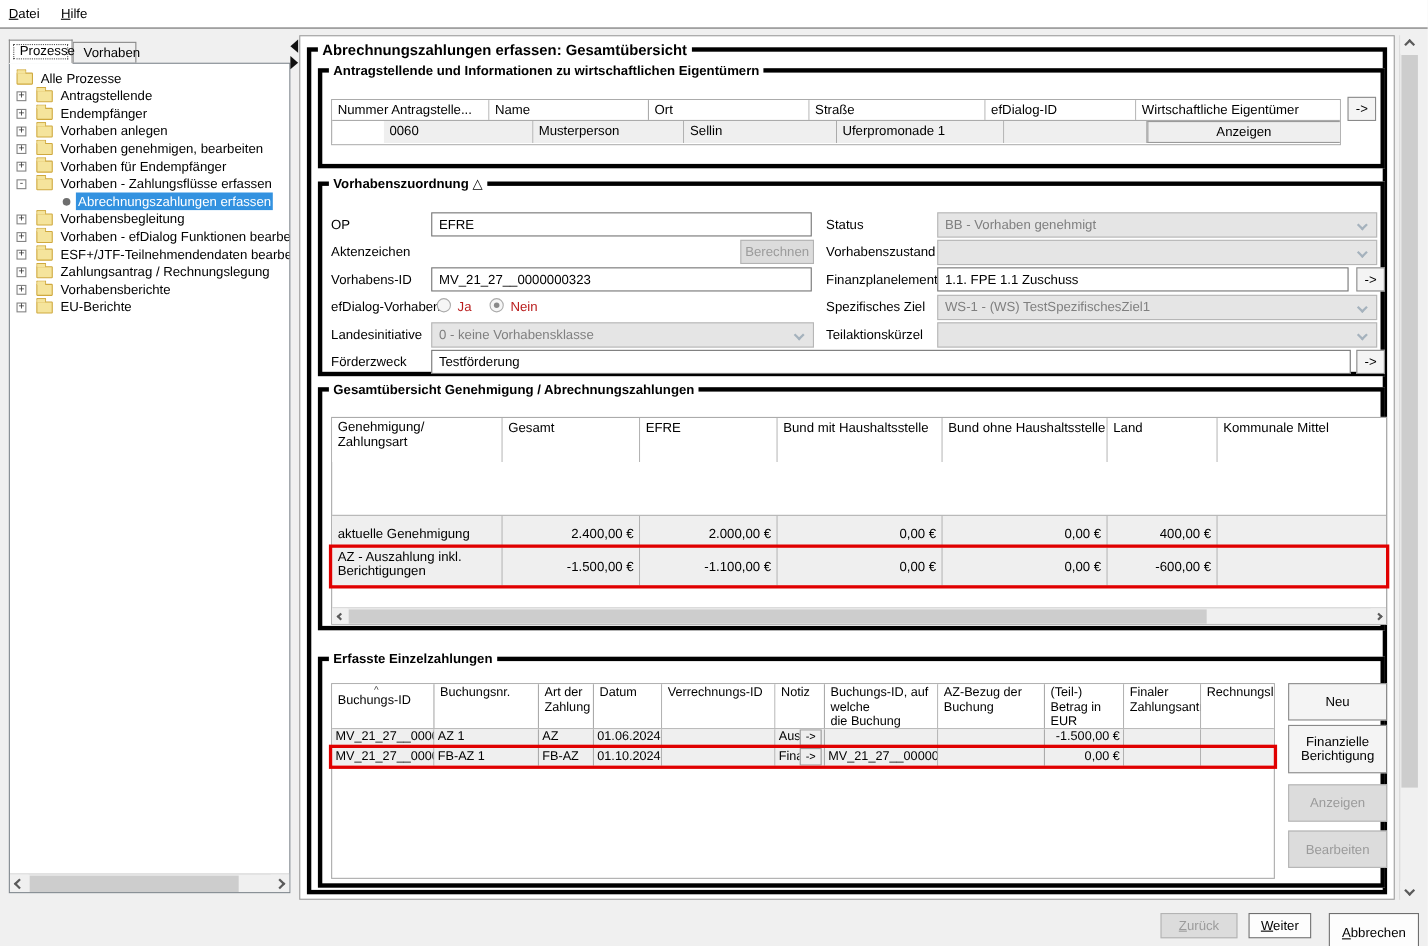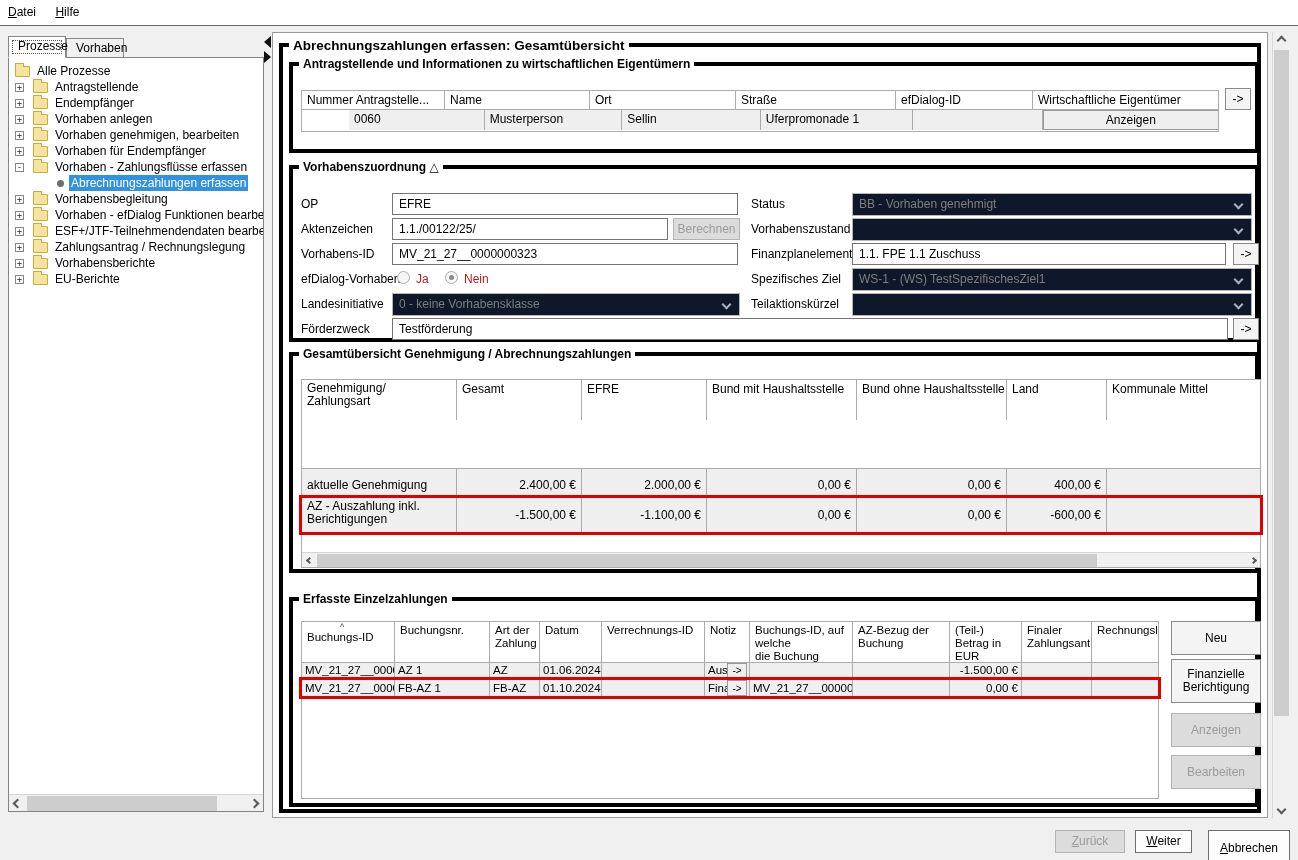--- a/index.html
+++ b/index.html
@@ -58,21 +58,21 @@
   .cell:last-child{border-right:none;}
   .hrow .cell{background:#fff;}
   .drow .cell{background:var(--row-bg);}
   .drow{border-top:1px solid #fff;border-bottom:1px solid #fff;position:relative;}
   .ml{white-space:pre-line;line-height:13px;}
   .num{text-align:right;}
   .redframe{position:absolute;left:-3px;right:-3px;top:-3px;bottom:-3px;border:3px solid var(--red);pointer-events:none;z-index:5;}
 
   
   .textbox{position:absolute;background:#fff;border:1px solid #747474;padding:3px 6px;height:22px;white-space:nowrap;overflow:hidden;}
-  .combo{position:absolute;background:#0f172a;border:1px solid #b6b6b6;color:#7f7f7f;height:22px;padding:3px 24px 18px 6px;white-space:nowrap;overflow:hidden;}
+  .combo{position:absolute;background:#e5e5e5;border:1px solid #b6b6b6;color:#7f7f7f;height:22px;padding:3px 24px 18px 6px;white-space:nowrap;overflow:hidden;}
   .combo .chev{position:absolute;right:9px;top:7px;border-color:#a5b2bd;border-width:0 2px 2px 0;}
   .btn{position:absolute;background:#f4f4f4;border:1px solid #8a8a8a;text-align:center;display:flex;align-items:center;justify-content:center;cursor:default;line-height:13px;}
   .btn.disabled{background:#dcdcdc;border-color:#b3b3b3;color:#9b9b9b;}
   .flabel{position:absolute;white-space:nowrap;}
   .radio{position:absolute;width:13px;height:13px;border-radius:50%;border:1px solid #ababab;background:#f6f6f6;}
   .radio .dot{position:absolute;left:3px;top:3px;width:5px;height:5px;border-radius:50%;background:#8a8a8a;display:none;}
   .radio.checked .dot{display:block;}
   .rlabel{position:absolute;color:#b91c1c;}
 
   .cellbtn{background:#efefef;border:1px solid #9a9a9a;text-align:center;}
@@ -210,21 +210,20 @@
       <div class="btn" style="left:932px;top:22px;width:26px;height:22px;">-&gt;</div>
     </div>
 
     <div class="fieldset" style="left:6px;top:118px;width:970px;height:177px;">
       <span class="legend"><span>Vorhabenszuordnung</span> <span>△</span></span>
 
       <div class="flabel" style="left:8px;top:28px;">OP</div>
       <div class="textbox" style="left:99px;top:24px;width:346px;">EFRE</div>
 
       <div class="flabel" style="left:8px;top:53px;">Aktenzeichen</div>
-      <div class="textbox" style="left:99px;top:49px;width:276px;">1.1./00122/25/</div>
       <div class="btn disabled" style="left:380px;top:49px;width:67px;height:22px;">Berechnen</div>
 
       <div class="flabel" style="left:8px;top:78px;">Vorhabens-ID</div>
       <div class="textbox" style="left:99px;top:74px;width:346px;">MV_21_27__0000000323</div>
 
       <div class="flabel" style="left:8px;top:103px;">efDialog-Vorhaben</div>
       <span class="radio" style="left:104px;top:102px;"></span>
       <span class="rlabel" style="left:123px;top:103px;">Ja</span>
       <span class="radio checked" style="left:152px;top:102px;">
           <span class="dot"></span>

